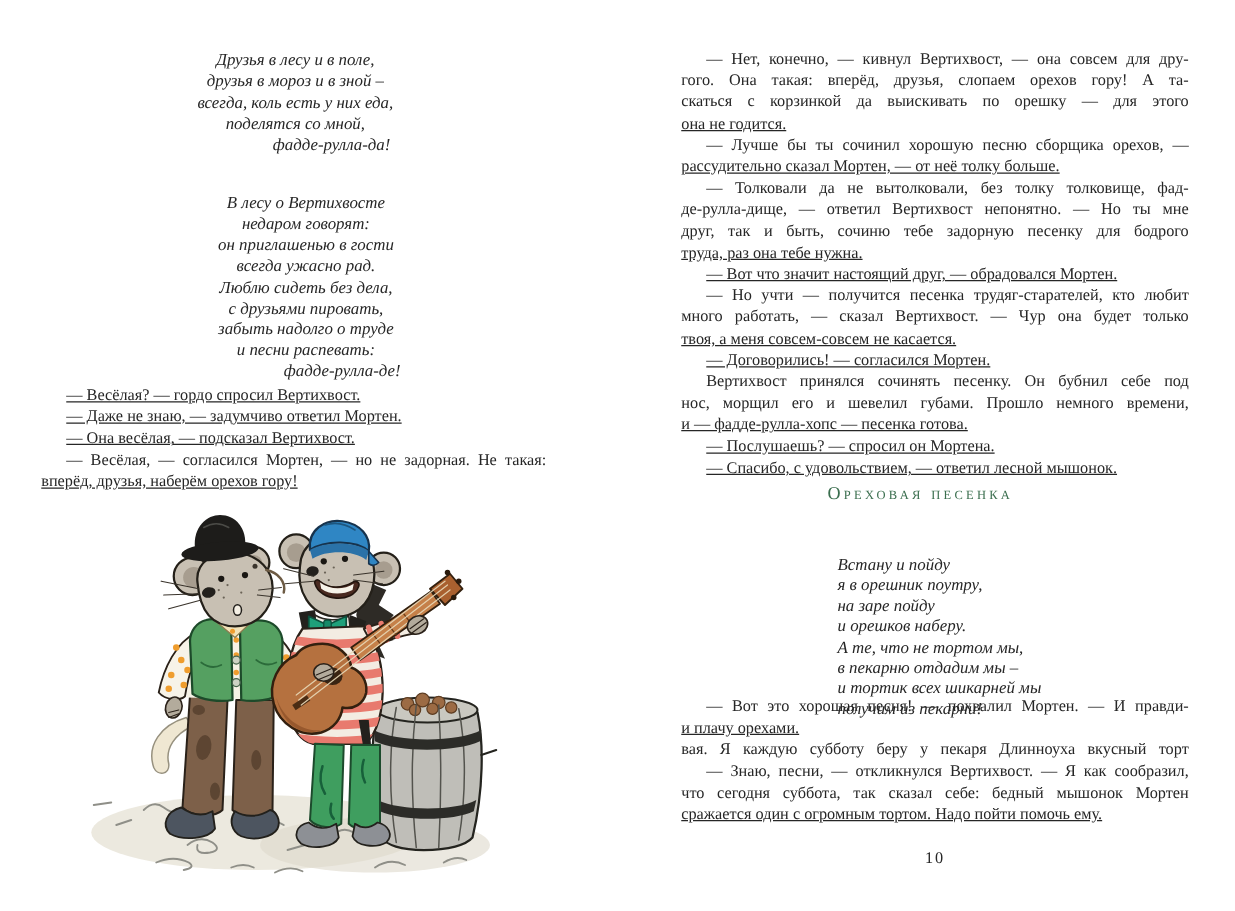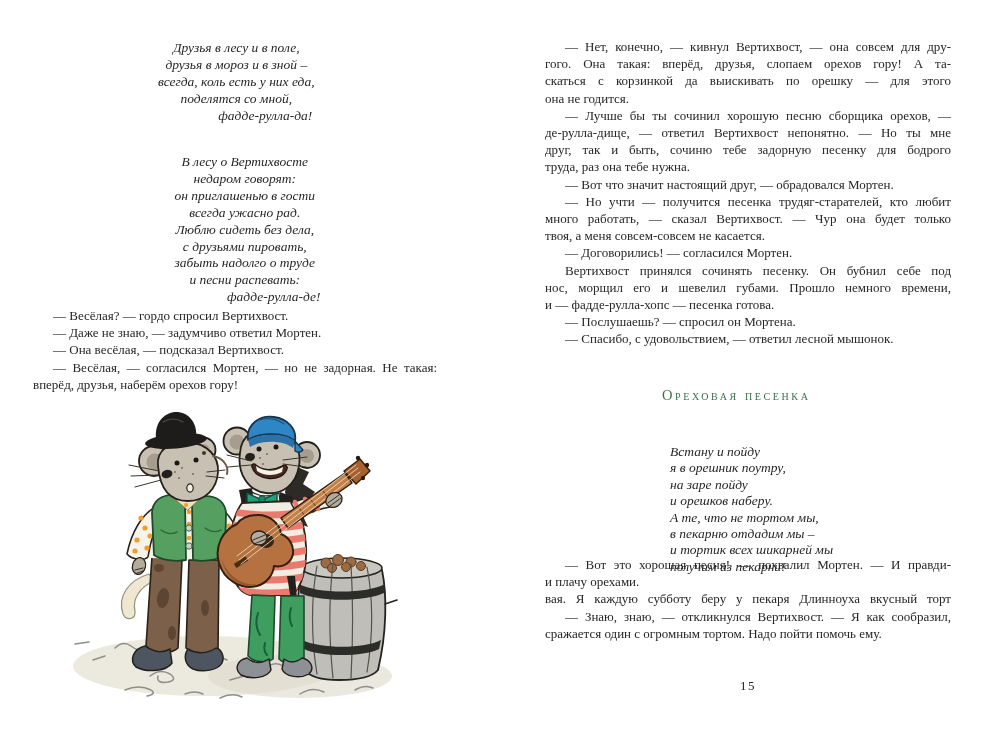--- a/index.html
+++ b/index.html
@@ -10,21 +10,21 @@
     font-family:"Liberation Serif","DejaVu Serif",serif;
   }
   .block{position:absolute;}
   
   .poem{font-style:italic;font-size:13.5px;line-height:16.9px;white-space:nowrap;text-align:center;}
   .poem .vline{}
   .poem .refrain{padding-left:58px;}
   
   .prose{font-size:13px;line-height:17.2px;}
   .prose .pline{text-align:justify;text-align-last:justify;}
-  .prose .pline.last{text-align-last:left;}
+  .prose .pline.last{text-align-last:left;text-decoration:underline;}
   .prose .pline.first{padding-left:20px;}
   
   .song-title{
     font-variant:small-caps;letter-spacing:2.6px;font-size:14.5px;
     color:var(--heading-green,#3a6e4e);padding-left:117px;
   }
   .song{font-style:italic;font-size:13.5px;line-height:16.4px;white-space:nowrap;}
   .pageno{font-size:13px;text-align:center;letter-spacing:1.5px;}
   svg{display:block;}
 </style>
@@ -295,20 +295,22 @@
 </div>
 
 <div class="block" style="left:494px;top:0;width:494px;height:729px;">
 
   <div class="block prose" style="left:51px;top:38px;width:406px;">
       <div class="pline first">— Нет, конечно, — кивнул Вертихвост, — она совсем для дру-</div>
       <div class="pline">гого. Она такая: вперёд, друзья, слопаем орехов гору! А та-</div>
       <div class="pline">скаться с корзинкой да выискивать по орешку — для этого</div>
       <div class="pline last">она не годится.</div>
       <div class="pline first">— Лучше бы ты сочинил хорошую песню сборщика орехов, —</div>
+      <div class="pline last">рассудительно сказал Мортен, — от неё толку больше.</div>
+      <div class="pline first">— Толковали да не вытолковали, без толку толковище, фад-</div>
       <div class="pline">де-рулла-дище, — ответил Вертихвост непонятно. — Но ты мне</div>
       <div class="pline">друг, так и быть, сочиню тебе задорную песенку для бодрого</div>
       <div class="pline last">труда, раз она тебе нужна.</div>
       <div class="pline first last">— Вот что значит настоящий друг, — обрадовался Мортен.</div>
       <div class="pline first">— Но учти — получится песенка трудяг-старателей, кто любит</div>
       <div class="pline">много работать, — сказал Вертихвост. — Чур она будет только</div>
       <div class="pline last">твоя, а меня совсем-совсем не касается.</div>
       <div class="pline first last">— Договорились! — согласился Мортен.</div>
       <div class="pline first">Вертихвост принялся сочинять песенку. Он бубнил себе под</div>
       <div class="pline">нос, морщил его и шевелил губами. Прошло немного времени,</div>
@@ -327,18 +329,19 @@
       <div class="vline">А те, что не тортом мы,</div>
       <div class="vline">в пекарню отдадим мы –</div>
       <div class="vline">и тортик всех шикарней мы</div>
       <div class="vline">получим из пекарни!</div>
     </div>
 
   <div class="block prose" style="left:51px;top:556px;width:406px;">
       <div class="pline first">— Вот это хорошая песня! — похвалил Мортен. — И правди-</div>
       <div class="pline last">и плачу орехами.</div>
       <div class="pline">вая. Я каждую субботу беру у пекаря Длинноуха вкусный торт</div>
-      <div class="pline first">— Знаю, знаю, — откликнулся Вертихвост. — Я как сообразил,</div>
+      <div class="pline first">— Знаю, песни, — откликнулся Вертихвост. — Я как сообразил,</div>
+      <div class="pline">что сегодня суббота, так сказал себе: бедный мышонок Мортен</div>
       <div class="pline last">сражается один с огромным тортом. Надо пойти помочь ему.</div>
     </div>
 
-  <div class="block pageno" style="left:51px;top:678px;width:406px;">15</div>
+  <div class="block pageno" style="left:51px;top:678px;width:406px;">10</div>
 </div>
 
 </body></html>

